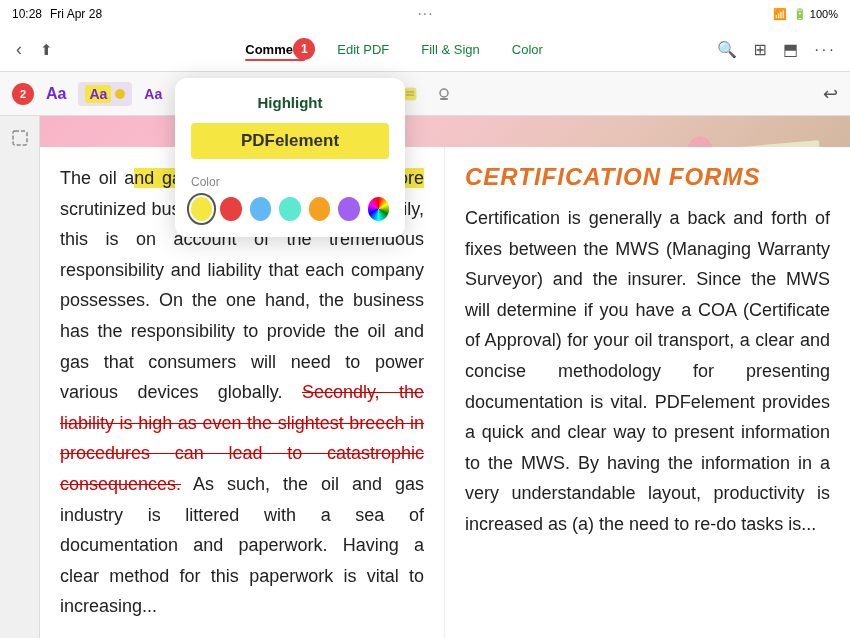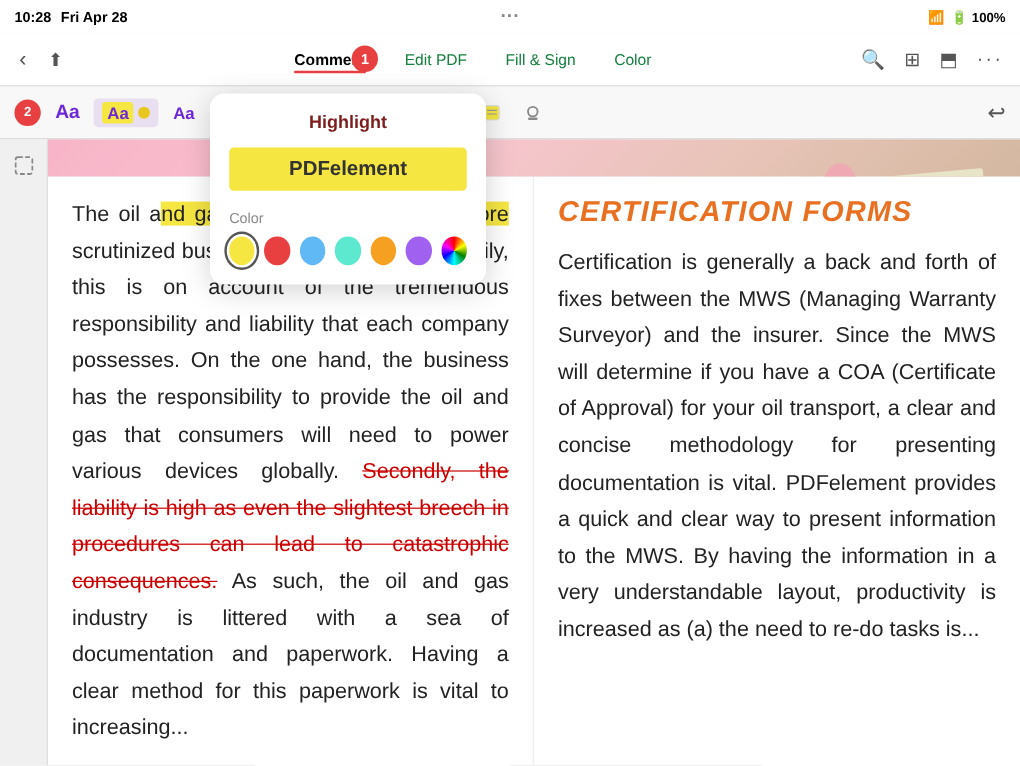--- a/index.html
+++ b/index.html
@@ -13,21 +13,21 @@
 
     
     .status-bar {
       display: flex;
       align-items: center;
       justify-content: space-between;
       height: 28px;
       background: #fff;
       padding: 0 12px;
       font-size: 12px;
-      font-weight: 700;
+      font-weight: 400;
     }
     .status-left { display: flex; gap: 8px; align-items: center; }
     .status-right { display: flex; gap: 6px; align-items: center; font-size: 11px; }
 
     
     .toolbar {
       display: flex;
       align-items: center;
       height: 44px;
       background: #fff;
@@ -275,21 +275,21 @@
       background: #fff;
       border-radius: 12px;
       box-shadow: 0 4px 24px rgba(0,0,0,0.18);
       padding: 16px;
       z-index: 100;
     }
     .popup-title {
       text-align: center;
       font-size: 15px;
       font-weight: 600;
-      color: #7f1d1d;
+      color: #14532d;
       margin-bottom: 12px;
     }
     .popup-preview {
       background: #f5e642;
       border-radius: 4px;
       padding: 8px 16px;
       text-align: center;
       font-size: 17px;
       font-weight: 700;
       color: #333;

